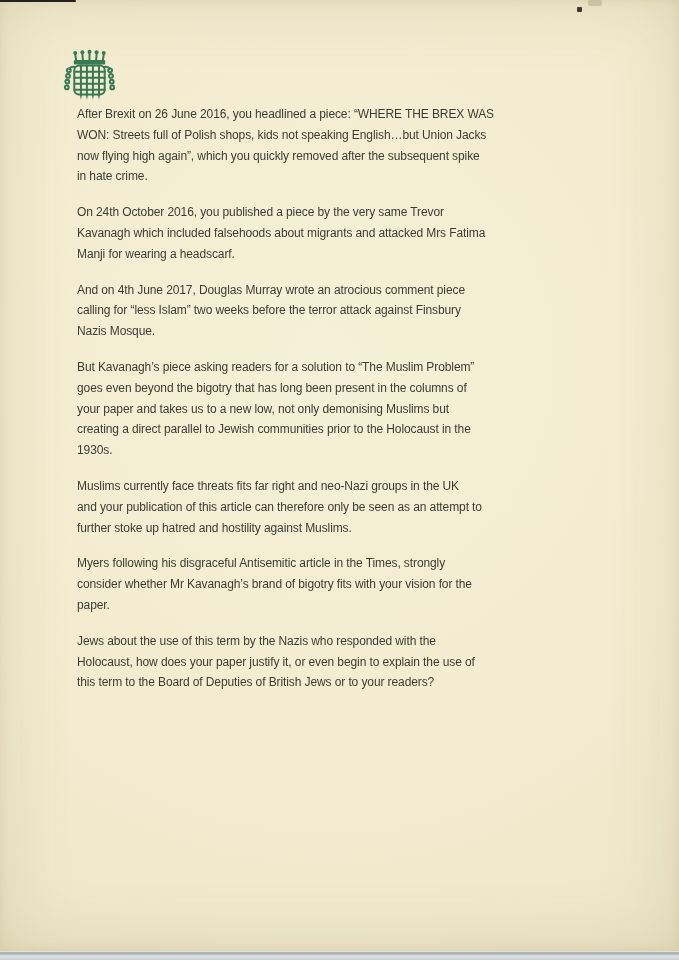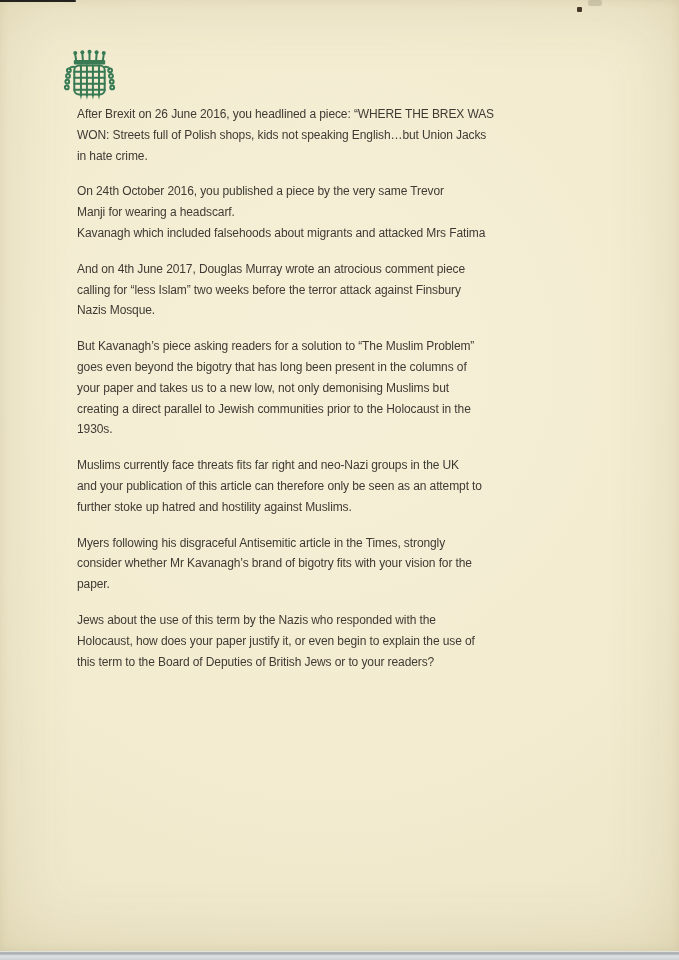--- a/index.html
+++ b/index.html
@@ -141,27 +141,28 @@
         <circle cx="37.5" cy="3.4" r="2.1"></circle>
         <circle cx="45" cy="4.2" r="2.1"></circle>
       </g>
     </svg>
 
     <div class="letter-body">
 
       <p class="para">
         <span class="line">After Brexit on 26 June 2016, you headlined a piece: “WHERE THE BREX WAS</span>
         <span class="line">WON: Streets full of Polish shops, kids not speaking English…but Union Jacks</span>
+        <span class="line">now flying high again”, which you quickly removed after the subsequent spike</span>
         <span class="line">in hate crime.</span>
       </p>
 
       <p class="para">
         <span class="line">On 24th October 2016, you published a piece by the very same Trevor</span>
+        <span class="line">Kavanagh which included falsehoods about migrants and attacked Mrs Fatima</span>
         <span class="line">Manji for wearing a headscarf.</span>
-        <span class="line">Kavanagh which included falsehoods about migrants and attacked Mrs Fatima</span>
       </p>
 
       <p class="para">
         <span class="line">And on 4th June 2017, Douglas Murray wrote an atrocious comment piece</span>
         <span class="line">calling for “less Islam” two weeks before the terror attack against Finsbury</span>
         <span class="line">Nazis Mosque.</span>
       </p>
 
       <p class="para">
         <span class="line">But Kavanagh’s piece asking readers for a solution to “The Muslim Problem”</span>

